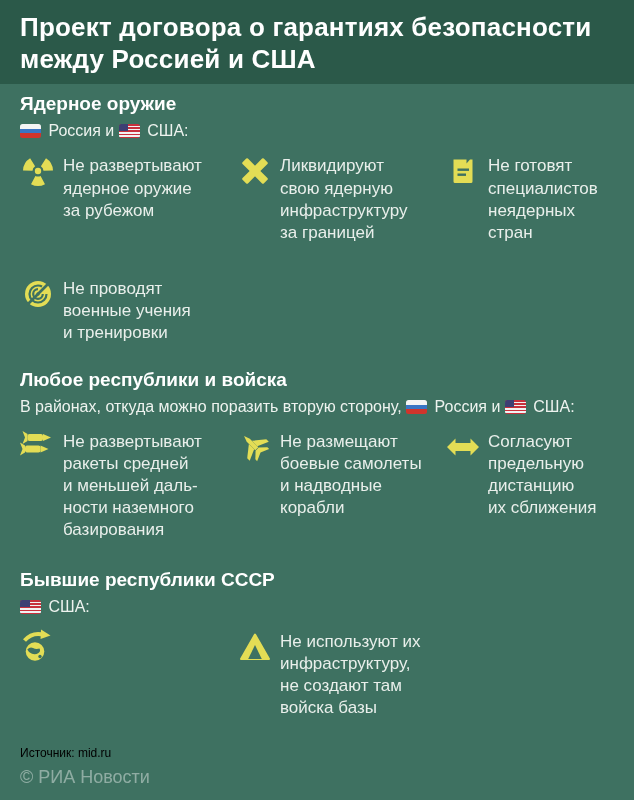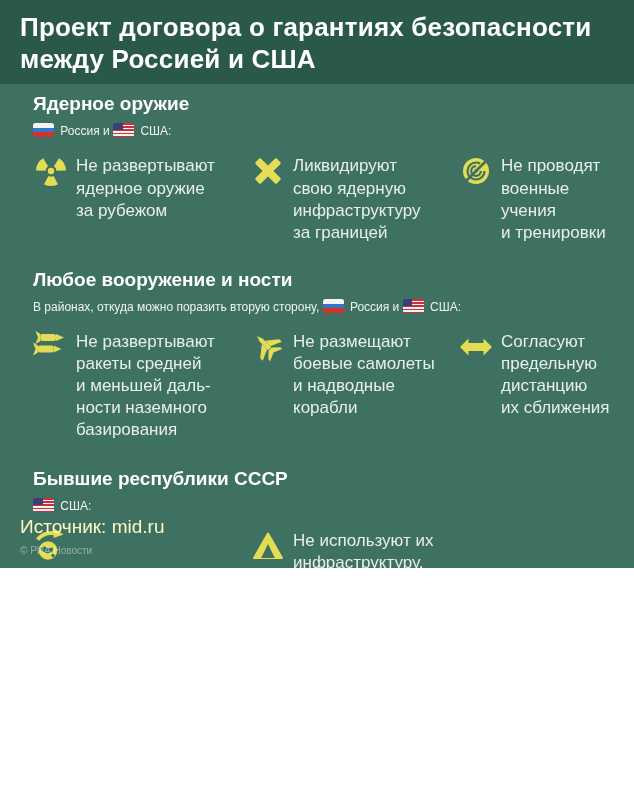--- a/index.html
+++ b/index.html
@@ -1,48 +1,48 @@
 <!DOCTYPE html>
 <html><head>
 <meta charset="utf-8">
 <style>
   html,body { margin:0; padding:0; }
   .canvas {
-    position:relative; width:634px; height:568px; overflow:hidden;
+    position:relative; width:634px; height:800px; overflow:hidden;
     background:#3e7161;
     font-family:"Liberation Sans","DejaVu Sans",sans-serif;
   }
   .header { background:#2b5949; padding:12px 20px 9px; }
   .title {
     color:#ffffff; font-weight:bold; font-size:26px; line-height:1.22;
     white-space:pre-line; letter-spacing:.2px;
   }
-  .content { padding:0 20px;margin-left:13px; }
+  .content { padding:0 20px; }
   .section-heading { color:#ffffff; font-weight:bold; font-size:19px; line-height:23px; }
   .s1 .section-heading { margin-top:8px; }
   .s2 .section-heading { margin-top:24px; }
   .s3 .section-heading { margin-top:26px; }
-  .subtitle { margin-top:6px; font-size:12px; line-height:20px; color:#eef3ef; }
+  .subtitle { margin-top:6px; font-size:16px; line-height:20px; color:#eef3ef; }
   .flag {
     display:inline-block; width:21px; height:14px; border-radius:2.5px;
     overflow:hidden; position:relative; vertical-align:-2px; margin-right:3px;
   }
   .flag-ru { background:linear-gradient(180deg,#f4f4f4 0 33%,#3a75c4 33% 66%,#d0342c 66% 100%); }
   .flag-us { background:repeating-linear-gradient(180deg,#c8303c 0 1.6px,#f2f2f2 1.6px 3.2px); }
   .flag-us::before { content:""; position:absolute; left:0; top:0; width:9.5px; height:7px; background:#3d3f73; }
   .items { display:grid; grid-template-columns:217px 208px 1fr; row-gap:32px; margin-top:12px; }
   .item { display:flex; align-items:flex-start; }
   .item svg { width:36px; height:36px; flex:none; margin-right:7px; }
   .item .txt {
     font-size:17px; line-height:1.3; color:#e9efeb;
     white-space:pre-line; padding-top:2px;
   }
   .footer { position:absolute; left:20px; bottom:12px; }
-  .source { font-size:19px; color:#fef9c3; }
-  .copyright { font-size:10px; color:rgba(255,255,255,.42); margin-top:7px; }
+  .source { font-size:12px; color:#000000; }
+  .copyright { font-size:18px; color:rgba(255,255,255,.42); margin-top:7px; }
 </style>
 </head>
 <body>
 
 <div class="canvas">
 
   <div class="header">
     <div class="title">Проект договора о гарантиях безопасности
 между Россией и США</div>
   </div>
@@ -80,39 +80,50 @@
               <rect x="3" y="14.2" width="30" height="7.6" rx="1.2"></rect>
               <rect x="14.2" y="3" width="7.6" height="30" rx="1.2"></rect>
             </g>
           </svg>
           <div class="txt">Ликвидируют
 свою ядерную
 инфраструктуру
 за границей</div>
         </div>
 
+        <div class="item">
+          <svg viewBox="0 0 36 36">
+            <path d="M8.5 6.5 H21.5 V10.5 L25 6.5 H27.5 V28.5 Q27.5 30 26 30 H10 Q8.5 30 8.5 28.5 Z" fill="#e3dd55"></path>
+            <rect x="12.5" y="15.5" width="11.5" height="2.4" fill="#3e7161"></rect>
+            <rect x="12.5" y="20.5" width="8.5" height="2.4" fill="#3e7161"></rect>
+          </svg>
+          <div class="txt">Не готовят
+специалистов
+неядерных
+стран</div>
+        </div>
 
         <div class="item">
           <svg viewBox="0 0 36 36">
             <circle cx="18" cy="18" r="13" fill="#e3dd55"></circle>
             <circle cx="18" cy="18" r="8.5" fill="none" stroke="#3e7161" stroke-width="2.2" stroke-dasharray="44 9"></circle>
             <circle cx="18" cy="18" r="4.8" fill="none" stroke="#3e7161" stroke-width="2.2" stroke-dasharray="22 8"></circle>
             <circle cx="18" cy="18" r="1.7" fill="#3e7161"></circle>
             <line x1="7.5" y1="28.5" x2="28.5" y2="7.5" stroke="#3e7161" stroke-width="2.6"></line>
           </svg>
           <div class="txt">Не проводят
 военные учения
 и тренировки</div>
         </div>
 
       </div>
     </div>
 
     <div class="section s2">
-      <div class="section-heading">Любое вооружение и ности</div>
+      <div class="section-heading">Любое республики и войска</div>
       <div class="subtitle">
         <span>В районах, откуда можно поразить вторую сторону,</span>
         <span class="flag flag-ru"></span>
         <span>Россия и</span>
         <span class="flag flag-us"></span>
         <span>США:</span>
       </div>
       <div class="items">
 
         <div class="item">

